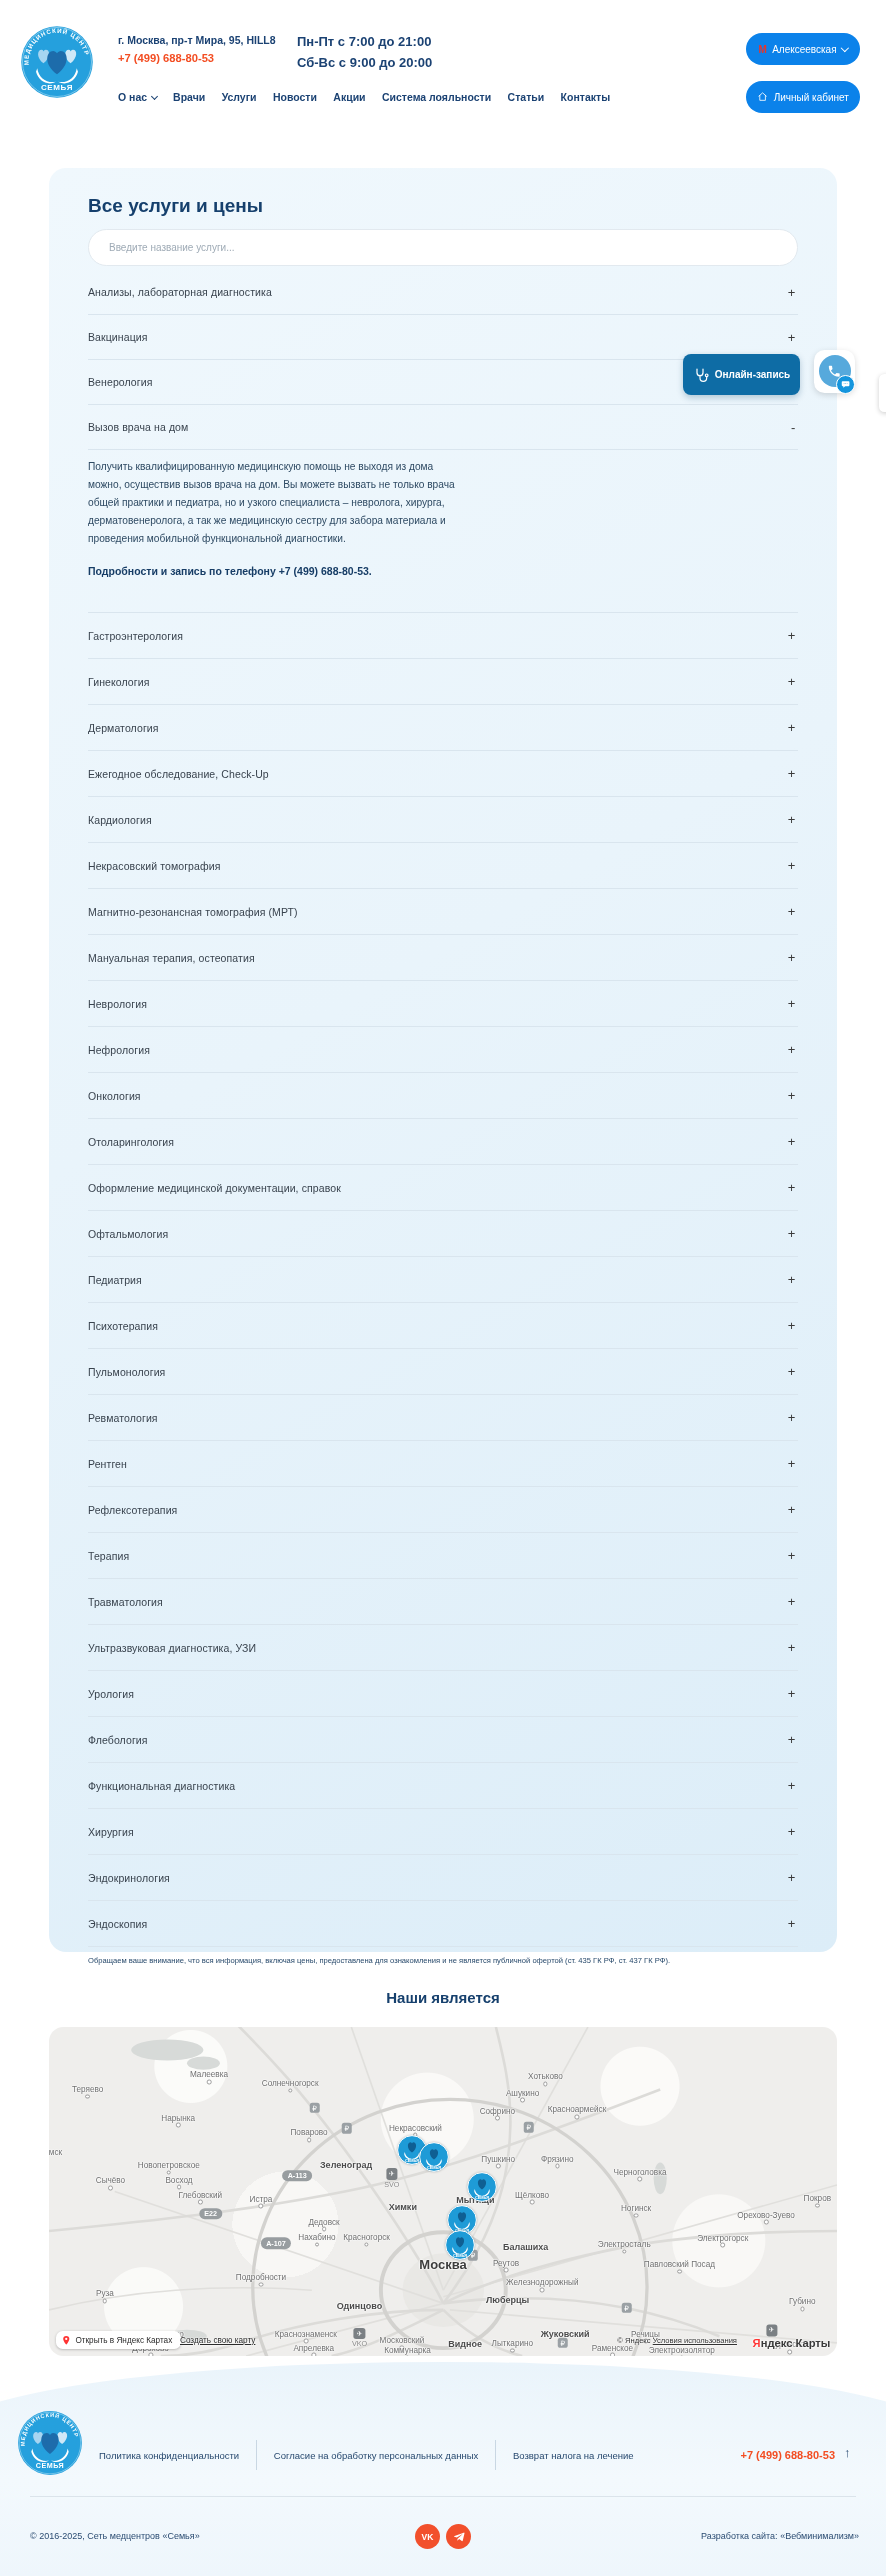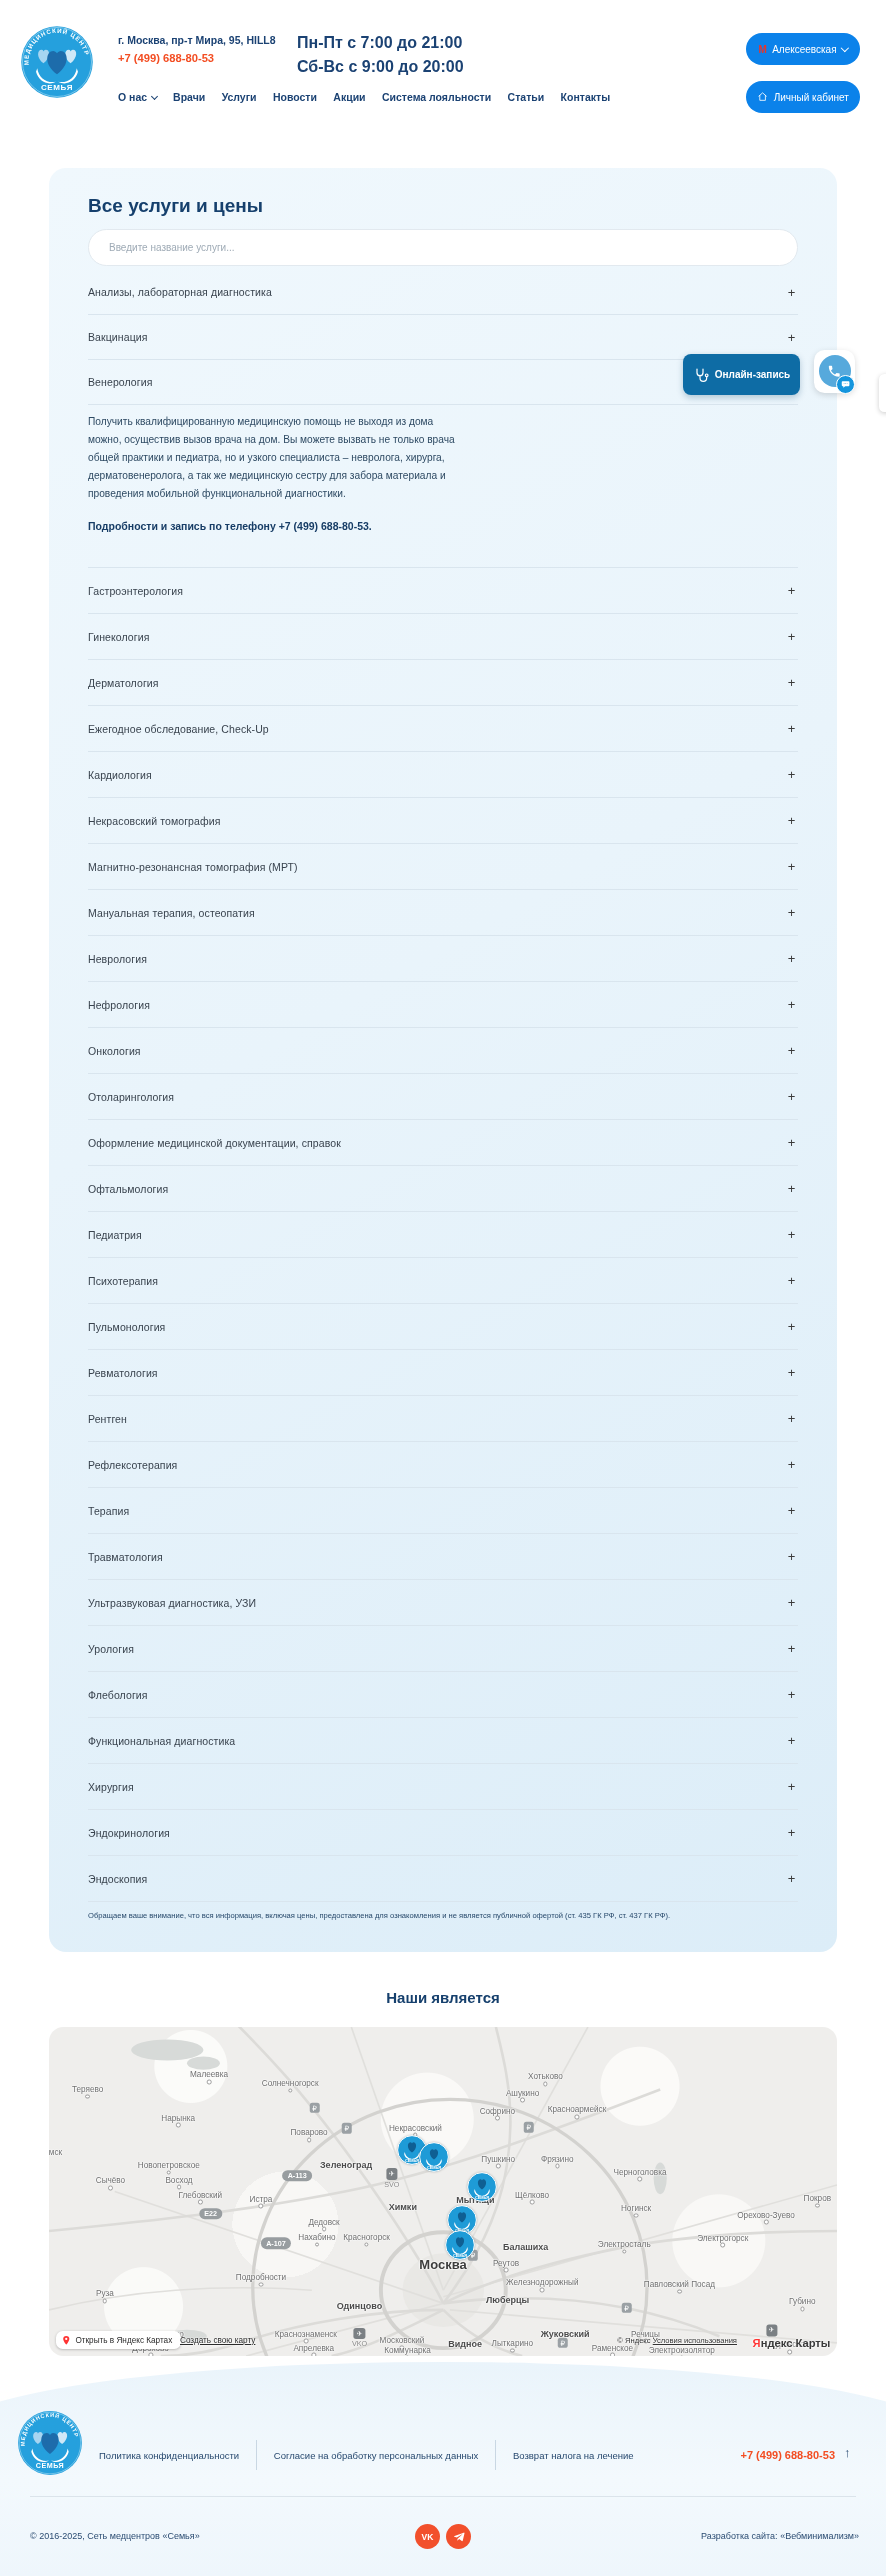--- a/index.html
+++ b/index.html
@@ -8,21 +8,21 @@
     font-family:"Liberation Sans",sans-serif;overflow:hidden;
   }
   a{text-decoration:none;color:inherit;cursor:pointer;}
 
   
   .hdr-logo{position:absolute;left:20px;top:25px;width:74px;height:74px;cursor:pointer;}
   .hdr-addr{position:absolute;left:118px;top:34px;}
   .addr-line{font-size:10.5px;font-weight:bold;color:#1b4273;}
   .addr-phone{margin-top:6px;font-size:11.2px;font-weight:bold;color:#f34d22;}
   .hdr-hours{position:absolute;left:297px;top:34px;}
-  .hours-line{font-size:16px;font-weight:bold;color:#1b4273;margin-bottom:6px;}
+  .hours-line{font-size:13px;font-weight:bold;color:#1b4273;margin-bottom:6px;}
   .pill-btn{position:absolute;left:746px;width:114px;height:32px;border-radius:16px;
     background:#0b82ea;color:#fff;display:flex;align-items:center;justify-content:center;
     gap:5.3px;font-size:10px;border:none;cursor:pointer;}
   #metro-btn{top:33px;}
   #account-btn{top:81px;}
   .metro-m{color:#e8352b;font-weight:bold;font-size:10px;}
   .chev-w{width:4.6px;height:4.6px;border-right:1.3px solid #fff;border-bottom:1.3px solid #fff;
     transform:rotate(45deg);display:inline-block;margin-top:-2.6px;}
   .main-nav{position:absolute;left:118px;top:91px;display:flex;gap:16.4px;align-items:center;}
   .nav-item{font-size:10.5px;font-weight:bold;color:#1b4273;white-space:nowrap;display:flex;align-items:center;}
@@ -193,20 +193,24 @@
         <span class="acc-label">Анализы, лабораторная диагностика</span>
         <span class="acc-sign">+</span>
       </div>
       <div class="acc-row">
         <span class="acc-label">Вакцинация</span>
         <span class="acc-sign">+</span>
       </div>
       <div class="acc-row">
         <span class="acc-label">Венерология</span>
         <span class="acc-sign">+</span>
+      </div>
+      <div class="acc-row">
+        <span class="acc-label">Вызов врача на дом</span>
+        <span class="acc-sign">-</span>
       </div>
       <div class="acc-body">
         <p class="acc-text">Получить квалифицированную медицинскую помощь не выходя из дома можно, осуществив вызов врача на дом. Вы можете вызвать не только врача общей практики и  педиатра, но и узкого специалиста  – невролога, хирурга, дерматовенеролога, а так же медицинскую сестру для забора материала и проведения мобильной функциональной диагностики.</p>
         <p class="acc-phone">Подробности и запись по телефону +7 (499) 688-80-53.</p>
       </div>
       <div class="acc-row tall">
         <span class="acc-label">Гастроэнтерология</span>
         <span class="acc-sign">+</span>
       </div>
       <div class="acc-row tall">
@@ -412,21 +416,21 @@
       <span class="map-label" style="left: 56.9%; top: 25.4%;">Софрино</span>
       <span class="map-label" style="left: 67%; top: 25%;">Красноармейск</span>
       <span class="map-label" style="left: 63%; top: 15%;">Хотьково</span>
       <span class="map-label" style="left: 46.5%; top: 30.6%;">Некрасовский</span>
       <span class="map-label" style="left: 57%; top: 40%;">Пушкино</span>
       <span class="map-label" style="left: 61.3%; top: 51%;">Щёлково</span>
       <span class="map-label" style="left: 64.5%; top: 40%;">Фрязино</span>
       <span class="map-label" style="left: 75%; top: 44%;">Черноголовка</span>
       <span class="map-label" style="left: 74.5%; top: 55%;">Ногинск</span>
       <span class="map-label" style="left: 73%; top: 66%;">Электросталь</span>
-      <span class="map-label" style="left: 80%; top: 72%; margin-top: 20px;">Павловский Посад</span>
+      <span class="map-label" style="left: 80%; top: 72%;">Павловский Посад</span>
       <span class="map-label" style="left: 91%; top: 57%;">Орехово-Зуево</span>
       <span class="map-label" style="left: 85.5%; top: 64%;">Электрогорск</span>
       <span class="map-label" style="left: 97.5%; top: 52%;">Покров</span>
       <span class="map-label b" style="left: 54.1%; top: 52.6%;">Мытищи</span>
       <span class="map-label b" style="left: 44.9%; top: 54.8%;">Химки</span>
       <span class="map-label city" style="left: 50%; top: 72%;">Москва</span>
       <span class="map-label b" style="left: 60.5%; top: 66.8%;">Балашиха</span>
       <span class="map-label" style="left: 58%; top: 71.6%;">Реутов</span>
       <span class="map-label" style="left: 62.6%; top: 77.6%;">Железнодорожный</span>
       <span class="map-label b" style="left: 58.2%; top: 83%;">Люберцы</span>

